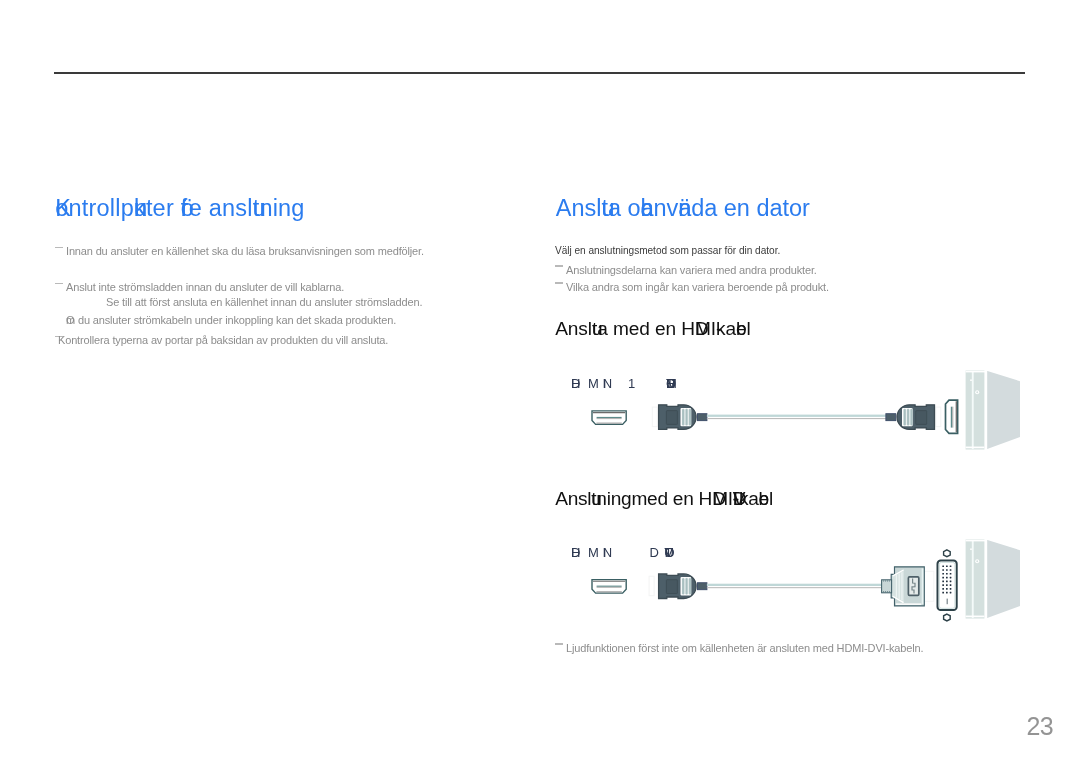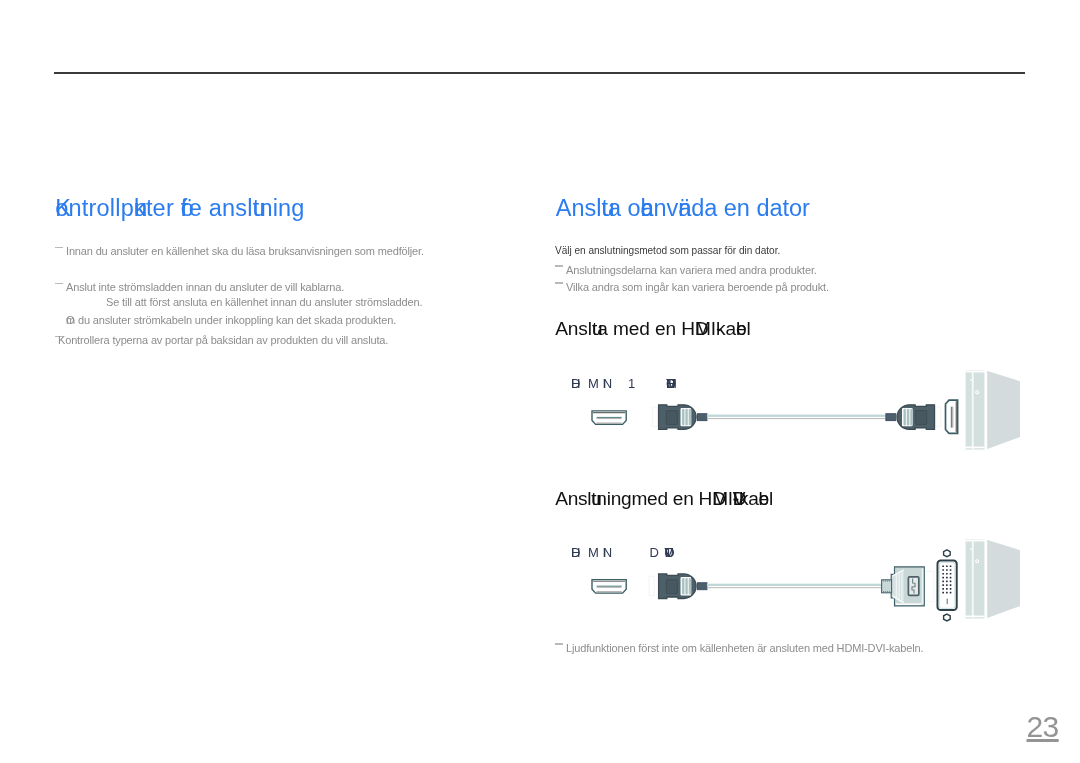--- a/index.html
+++ b/index.html
@@ -15,21 +15,21 @@
              white-space:nowrap;line-height:23.5px;letter-spacing:0.13px;}
   
   .sec-title{position:absolute;margin:0;font-weight:400;font-size:19.1px;color:#111111;
              white-space:nowrap;line-height:19.1px;letter-spacing:-0.1px;}
 
   .txt{position:absolute;white-space:nowrap;font-size:11px;letter-spacing:-0.155px;line-height:12px;}
   .gray{color:#8d8d8d;}
   .dark{color:#3b3b3b;}
   .dash{position:absolute;width:7.6px;height:1.3px;background:#b9b9b9;}
 
-  .pgnum{position:absolute;font-size:30px;color:#949494;letter-spacing:-0.6px;line-height:23.5px;text-decoration:underline;}
+  .pgnum{position:absolute;font-size:25px;color:#949494;letter-spacing:-0.6px;line-height:23.5px;}
 
   
   .ov{display:inline-block;width:0;overflow:visible;}
 
   .lbl{position:absolute;white-space:nowrap;font-size:13px;color:#2f3a52;line-height:13px;height:13px;}
   .lbl .cl{position:absolute;top:0;white-space:nowrap;}
 </style>
 </head>
 <body>
 

